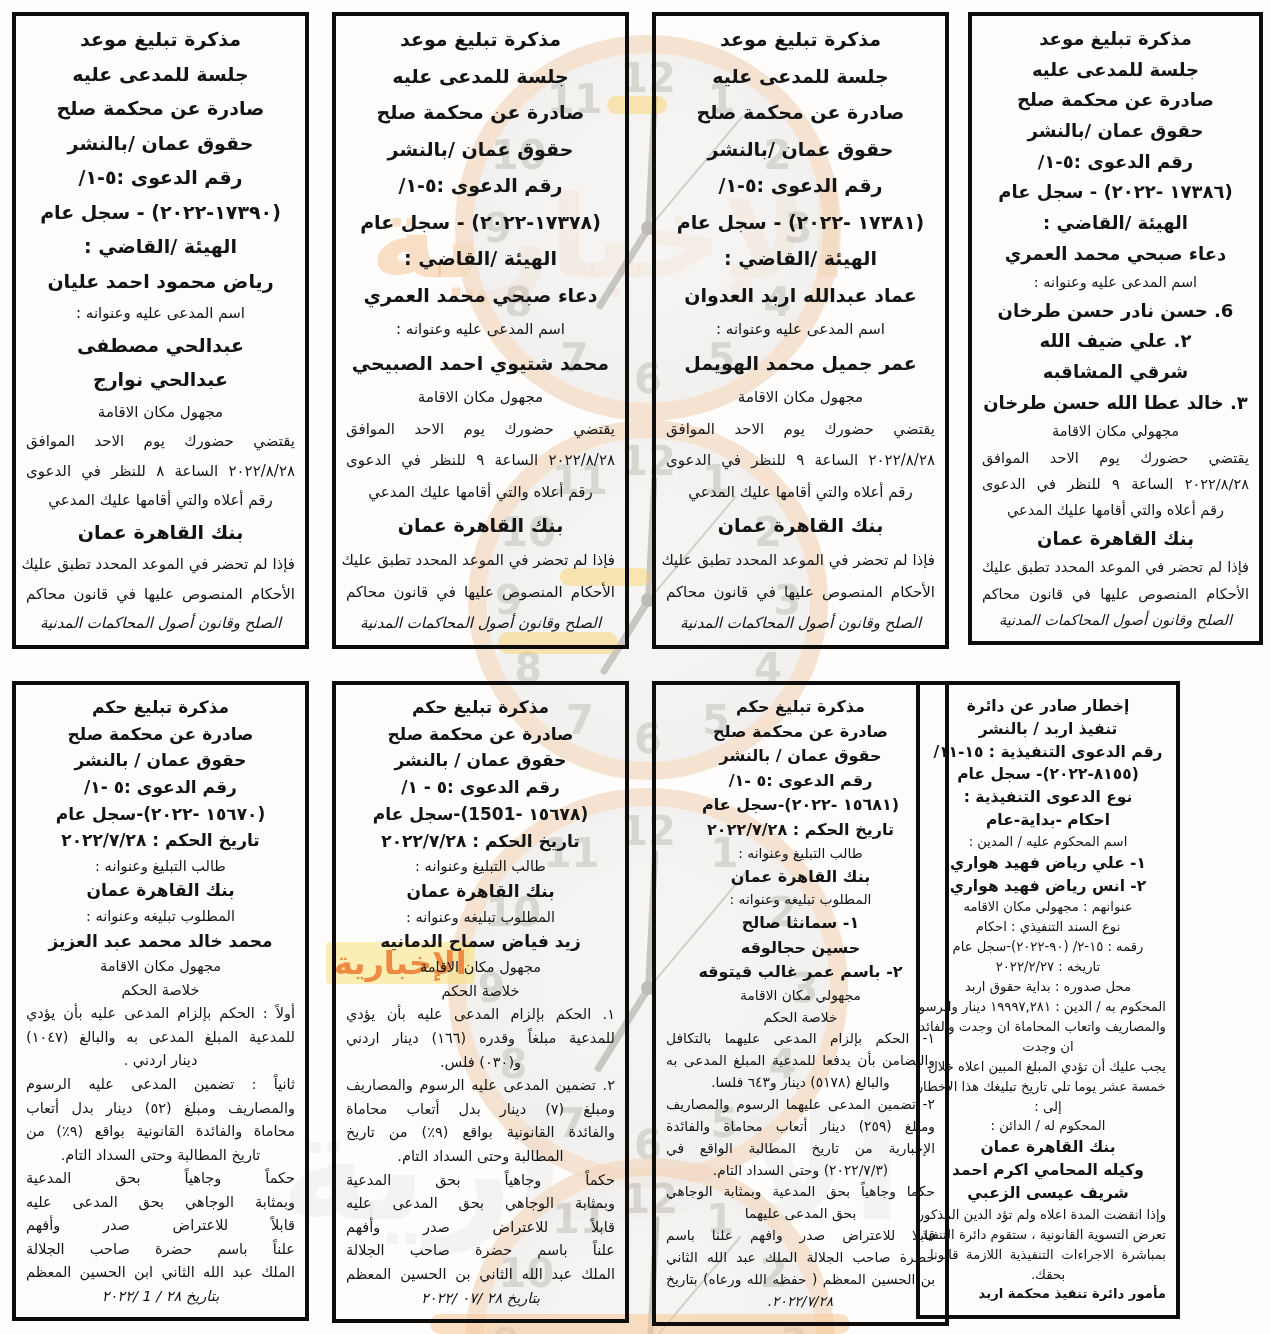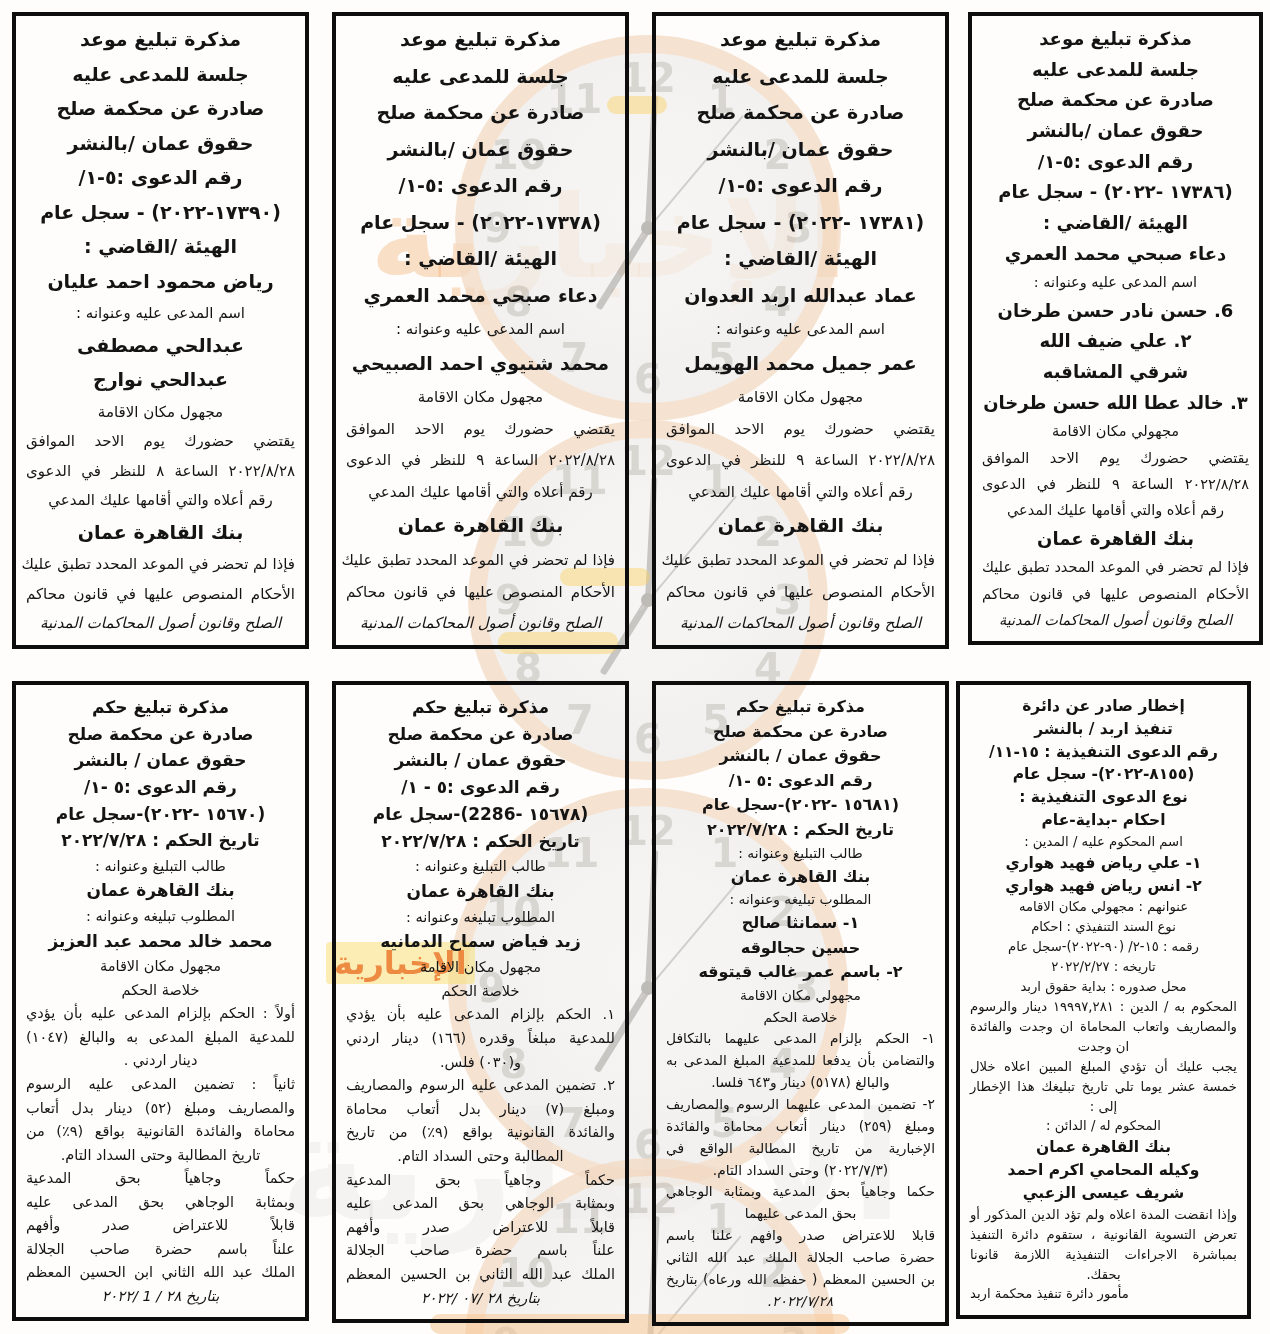--- a/index.html
+++ b/index.html
@@ -65,29 +65,29 @@
     padding:12px 10px;display:flex;flex-direction:column;
     justify-content:space-between;overflow:hidden;
   }
   .box-0{left:12px;top:12px;width:297px;height:637px;}
   .box-1{left:332px;top:12px;width:297px;height:637px;}
   .box-2{left:652px;top:12px;width:297px;height:637px;}
   .box-3{left:968px;top:12px;width:295px;height:633px;}
   .box-4{left:12px;top:681px;width:297px;height:640px;}
   .box-5{left:332px;top:681px;width:297px;height:642px;}
   .box-6{left:652px;top:681px;width:297px;height:645px;}
-  .box-7{left:956px;top:681px;width:295px;height:638px;}
+  .box-7{left:916px;top:681px;width:264px;height:638px;}
   .sz-a{--fb:19px;--fs:15px;}
   .sz-b{--fb:18px;--fs:14.5px;}
   .sz-c{--fb:17px;--fs:14.5px;}
   .sz-d{--fb:16px;--fs:13.8px;}
   .sz-e{--fb:15.5px;--fs:13.2px;}
   .line{line-height:1.25;white-space:nowrap;}
   .l-h {font-weight:700;text-align:center;font-size:var(--fb);}
-  .l-bc{font-weight:400;text-align:left;font-size:var(--fs);}
+  .l-bc{font-weight:700;text-align:right;font-size:var(--fs);}
   .l-r {text-align:center;font-size:var(--fs);}
   .l-c {text-align:center;font-size:var(--fs);font-style:italic;}
   .l-j {text-align:justify;text-align-last:justify;font-size:var(--fs);}
 </style>
 </head>
 <body>
 
 <div class="page">
 
   <div class="wm">
@@ -278,21 +278,21 @@
       <div class="line l-j">قابلاً للاعتراض صدر وأفهم</div>
       <div class="line l-j">علناً باسم حضرة صاحب الجلالة</div>
       <div class="line l-j">الملك عبد الله الثاني ابن الحسين المعظم</div>
       <div class="line l-c">بتاريخ ٢٨ / 1 /٢٠٢٢</div>
     </section>
   <section class="notice box-5 sz-c">
       <div class="line l-h">مذكرة تبليغ حكم</div>
       <div class="line l-h">صادرة عن محكمة صلح</div>
       <div class="line l-h">حقوق عمان / بالنشر</div>
       <div class="line l-h">رقم الدعوى :٥ - ١/</div>
-      <div class="line l-h">(١٥٦٧٨ -2286)-سجل عام</div>
+      <div class="line l-h">(١٥٦٧٨ -1501)-سجل عام</div>
       <div class="line l-h">تاريخ الحكم : ٢٠٢٢/٧/٢٨</div>
       <div class="line l-r">طالب التبليغ وعنوانه :</div>
       <div class="line l-h">بنك القاهرة عمان</div>
       <div class="line l-r">المطلوب تبليغه وعنوانه :</div>
       <div class="line l-h">زيد فياض سماح الدمانيه</div>
       <div class="line l-r">مجهول مكان الاقامة</div>
       <div class="line l-r">خلاصة الحكم</div>
       <div class="line l-j">١. الحكم بإلزام المدعى عليه بأن يؤدي</div>
       <div class="line l-j">للمدعية مبلغاً وقدره (١٦٦) دينار اردني</div>
       <div class="line l-r">و(٠٣٠) فلس.</div>

